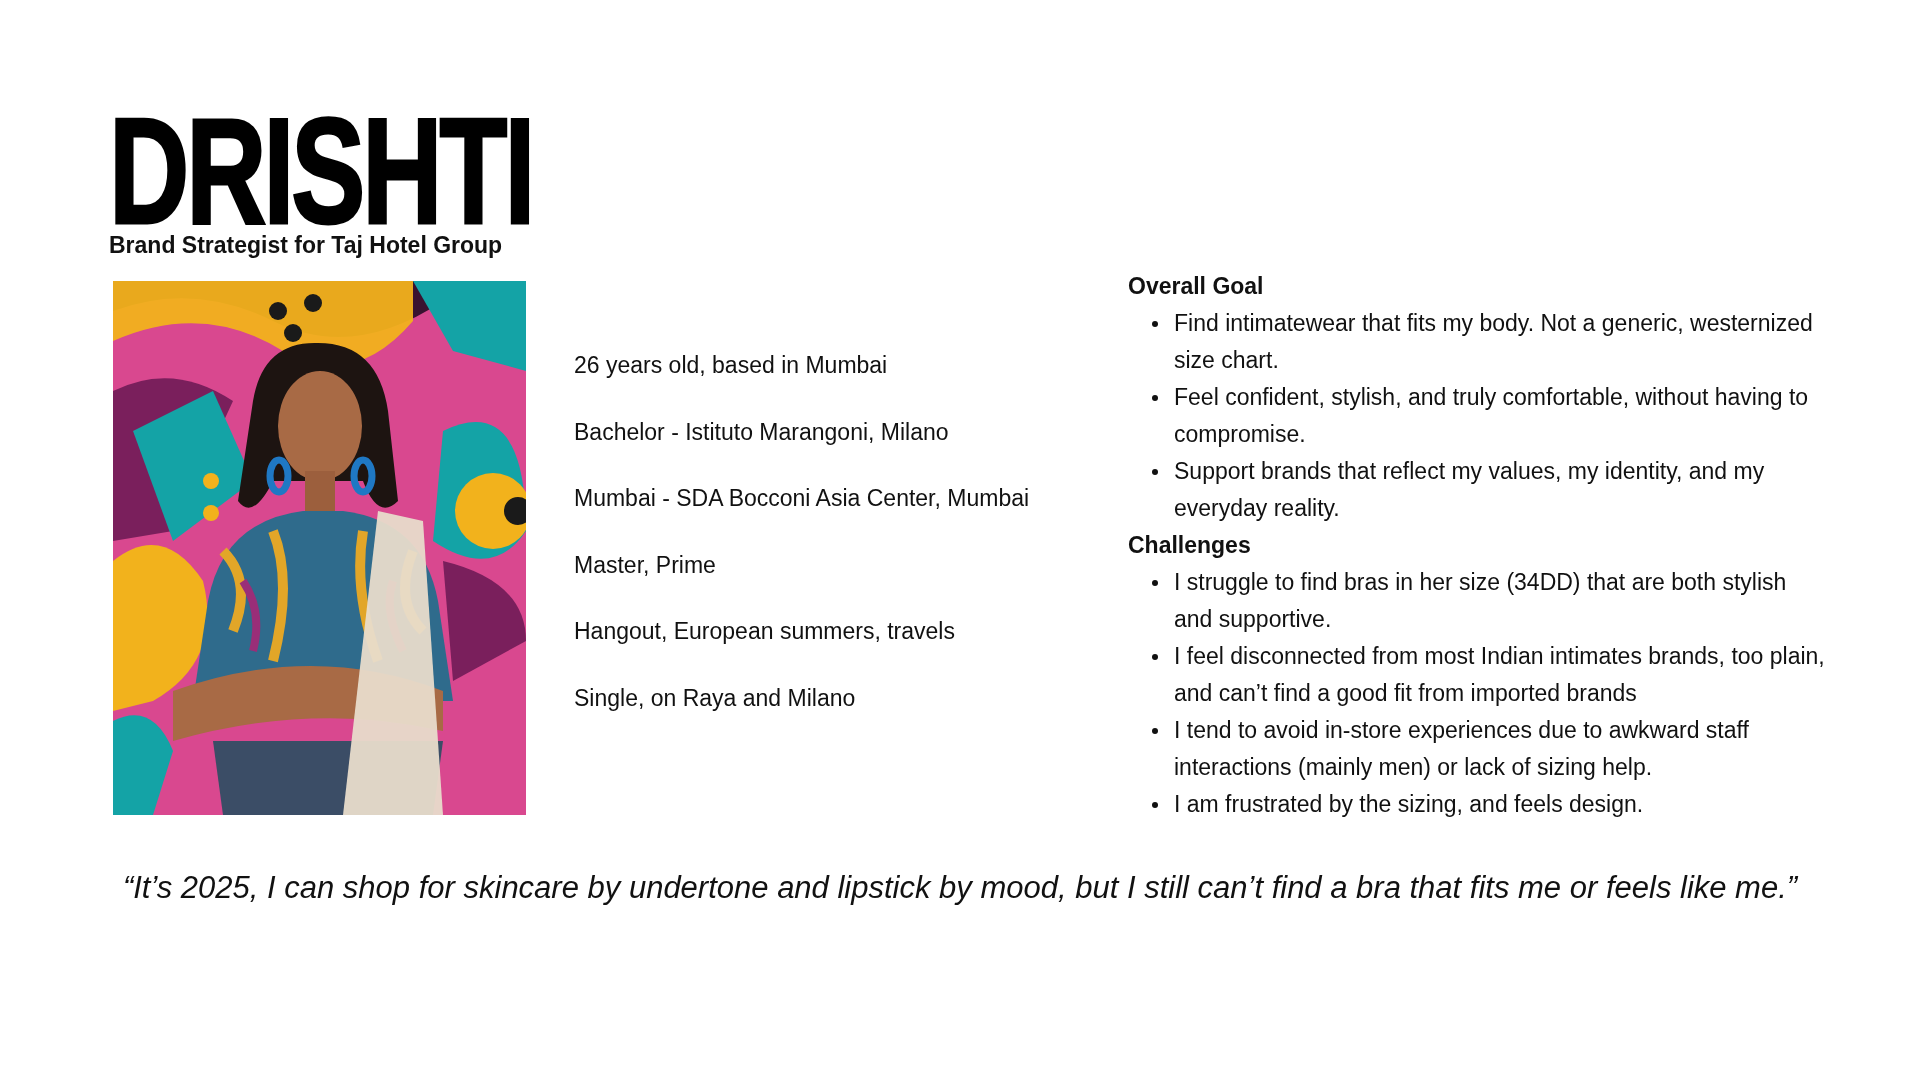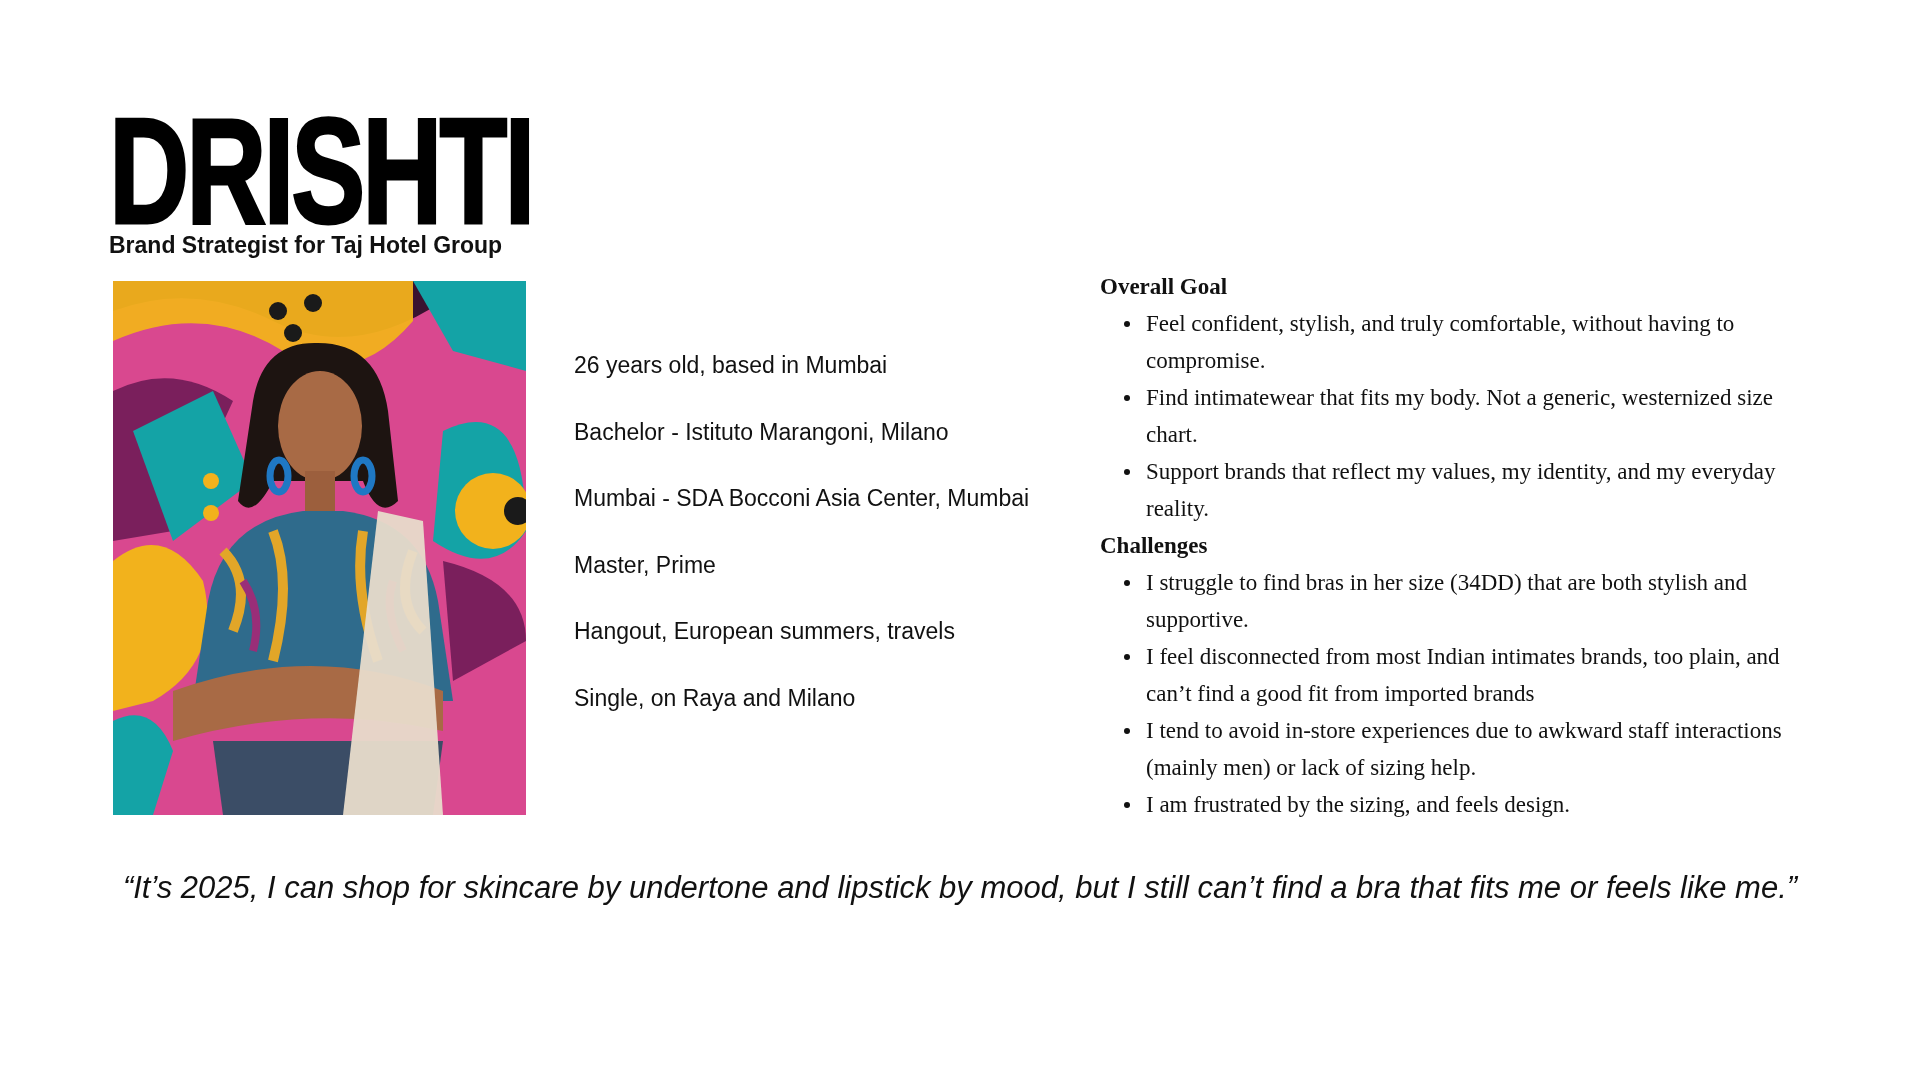--- a/index.html
+++ b/index.html
@@ -21,21 +21,21 @@
     .photo {
       position: absolute; left: 113px; top: 281px; width: 413px; height: 534px;
       overflow: hidden; background: #c73f8e;
     }
     .photo svg { display: block; width: 100%; height: 100%; }
     .facts {
       position: absolute; left: 564px; top: 322px; margin: 10px; padding: 0; list-style: none;
     }
     .facts li { font-size: 23px; line-height: 66.5px; height: 66.5px; color: #111; white-space: nowrap; }
     .right {
-      position: absolute; left: 1100px; top: 268px; width: 700px; font-family: Liberation Serif, serif;
+      position: absolute; left: 1128px; top: 268px; width: 700px;
     }
     .section-head { font-size: 23px; font-weight: bold; line-height: 37px; margin: 0; }
     .bullets { margin: 0; padding: 0; list-style: none; }
     .bullets li {
       position: relative; padding-left: 46px; font-size: 23px; line-height: 37px; color: #111;
     }
     .bullets li::before {
       content: ""; position: absolute; left: 24px; top: 16px; width: 6px; height: 6px;
       background: #111; border-radius: 50%;
     }
@@ -88,22 +88,22 @@
   <li>Bachelor - Istituto Marangoni, Milano</li>
   <li>Mumbai - SDA Bocconi Asia Center, Mumbai</li>
   <li>Master, Prime</li>
   <li>Hangout, European summers, travels</li>
   <li>Single, on Raya and Milano</li>
 </ul>
 
 <div class="right">
   <h2 class="section-head">Overall Goal</h2>
   <ul class="bullets">
+    <li>Find intimatewear that fits my body. Not a generic, westernized size chart.</li>
     <li>Feel confident, stylish, and truly comfortable, without having to compromise.</li>
-    <li>Find intimatewear that fits my body. Not a generic, westernized size chart.</li>
     <li>Support brands that reflect my values, my identity, and my everyday reality.</li>
   </ul>
   <h2 class="section-head">Challenges</h2>
   <ul class="bullets">
     <li>I struggle to find bras in her size (34DD) that are both stylish and supportive.</li>
     <li>I feel disconnected from most Indian intimates brands, too plain, and can’t find a good fit from imported brands</li>
     <li>I tend to avoid in-store experiences due to awkward staff interactions (mainly men) or lack of sizing help.</li>
     <li>I am frustrated by the sizing, and feels design.</li>
   </ul>
 </div>

